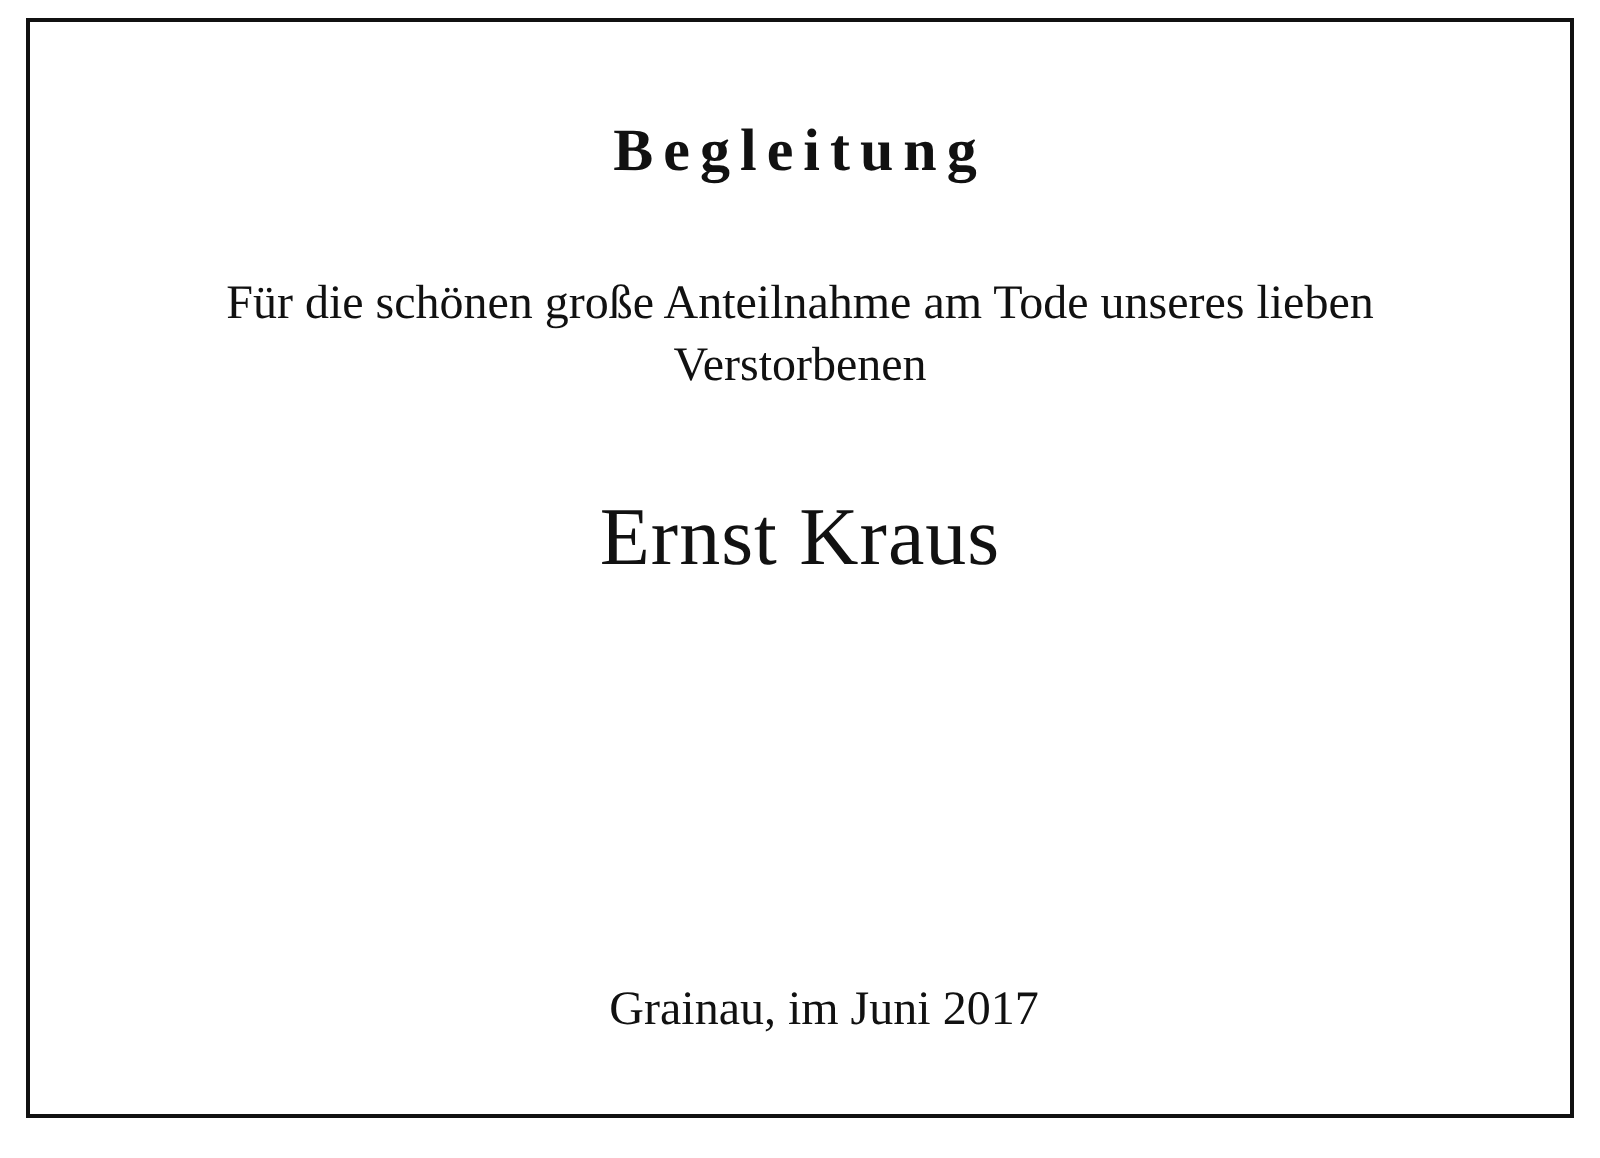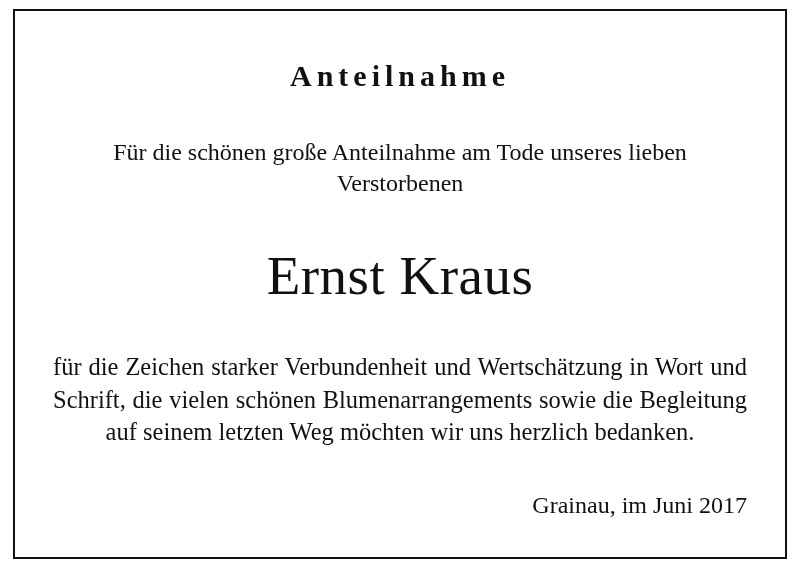--- a/index.html
+++ b/index.html
@@ -51,67 +51,66 @@
   }
   .intro {
     text-align: center;
     font-size: 24px;
     line-height: 1.28;
     margin-top: 45px;
     padding: 0 30px;
   }
   .name {
     text-align: center;
-    font-size: 55px;
+    font-size: 41px;
     line-height: 1.1;
     margin-top: 48px;
     letter-spacing: 0.5px;
   }
   .body-text {
     text-align: justify;
     text-align-last: center;
     font-size: 24.5px;
     line-height: 1.33;
     margin-top: 44px;
     padding: 0 16px;
   }
   .footer {
     position: absolute;
     left: 22px;
-    right: 38px;
+    right: 12px;
     bottom: 38px;
     display: flex;
-    justify-content: flex-end;
+    justify-content: center;
     align-items: baseline;
     font-size: 24px;
   }
   .footer .left {
     padding-left: 14px;
   }
   .footer .right {
     padding-right: 6px;
   }
   .footer .right .bold {
     font-weight: bold;
   }
 </style>
 </head>
 <body>
 
 <div class="page">
   <div class="notice">
     <div class="inner">
 
-      <div class="title">Anteilnahme</div>
+      <div class="title">Begleitung</div>
 
       <div class="intro">Für die schönen große Anteilnahme am Tode unseres lieben Verstorbenen</div>
 
       <div class="name">Ernst Kraus</div>
 
-      <div class="body-text">für die Zeichen starker Verbundenheit und Wertschätzung in Wort und Schrift, die vielen schönen Blumenarrangements sowie die Begleitung auf seinem letzten Weg möchten wir uns herzlich bedanken.</div>
 
       <div class="footer">
         <div class="left">Grainau, im Juni 2017</div>
       </div>
 
     </div>
   </div>
 </div>
 
 </body></html>

